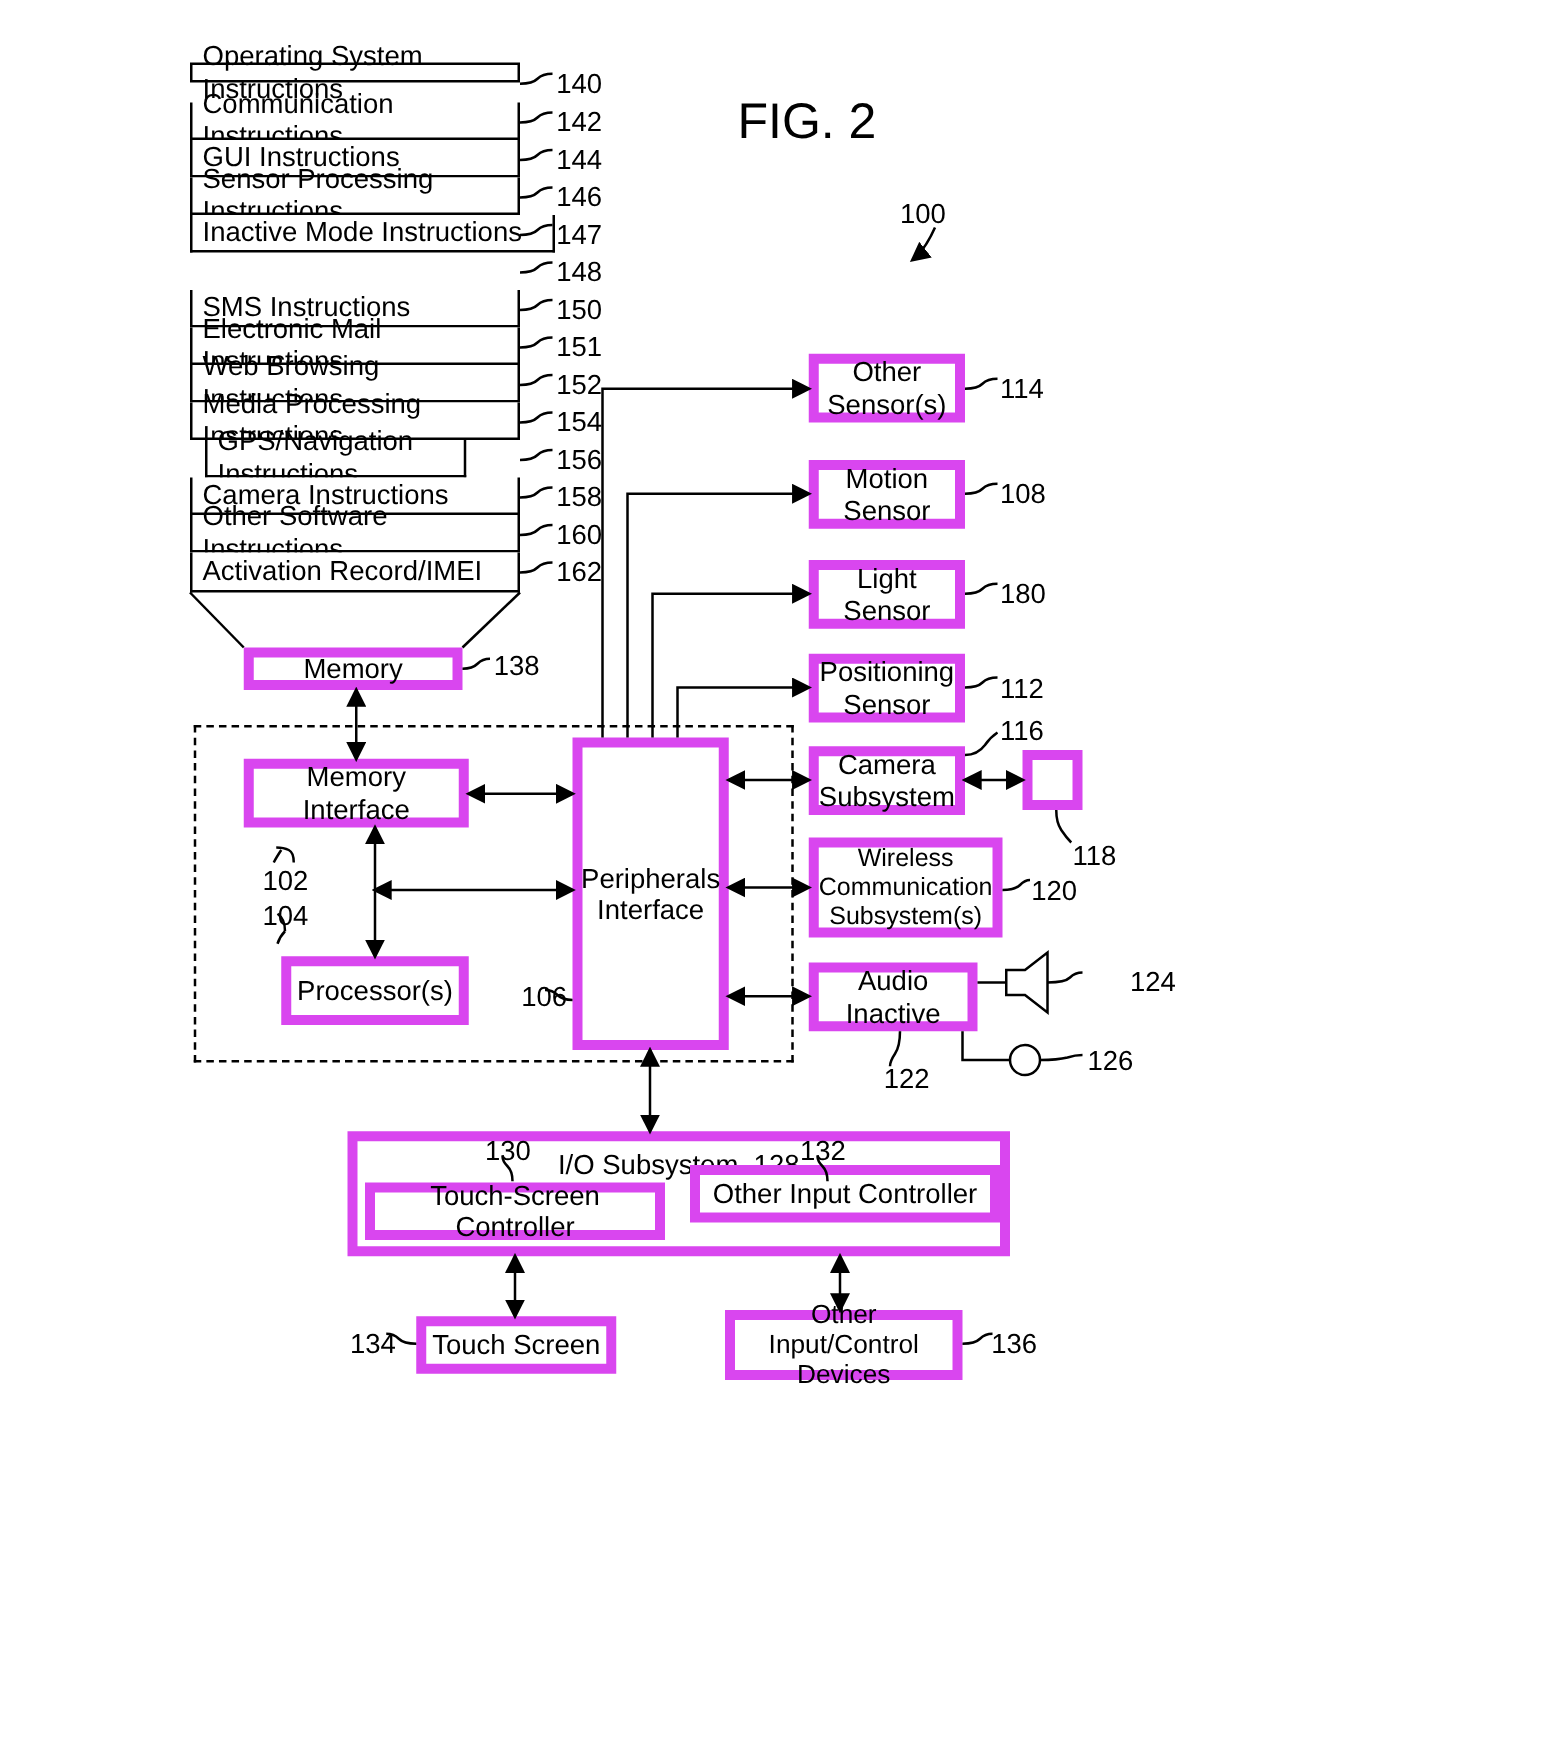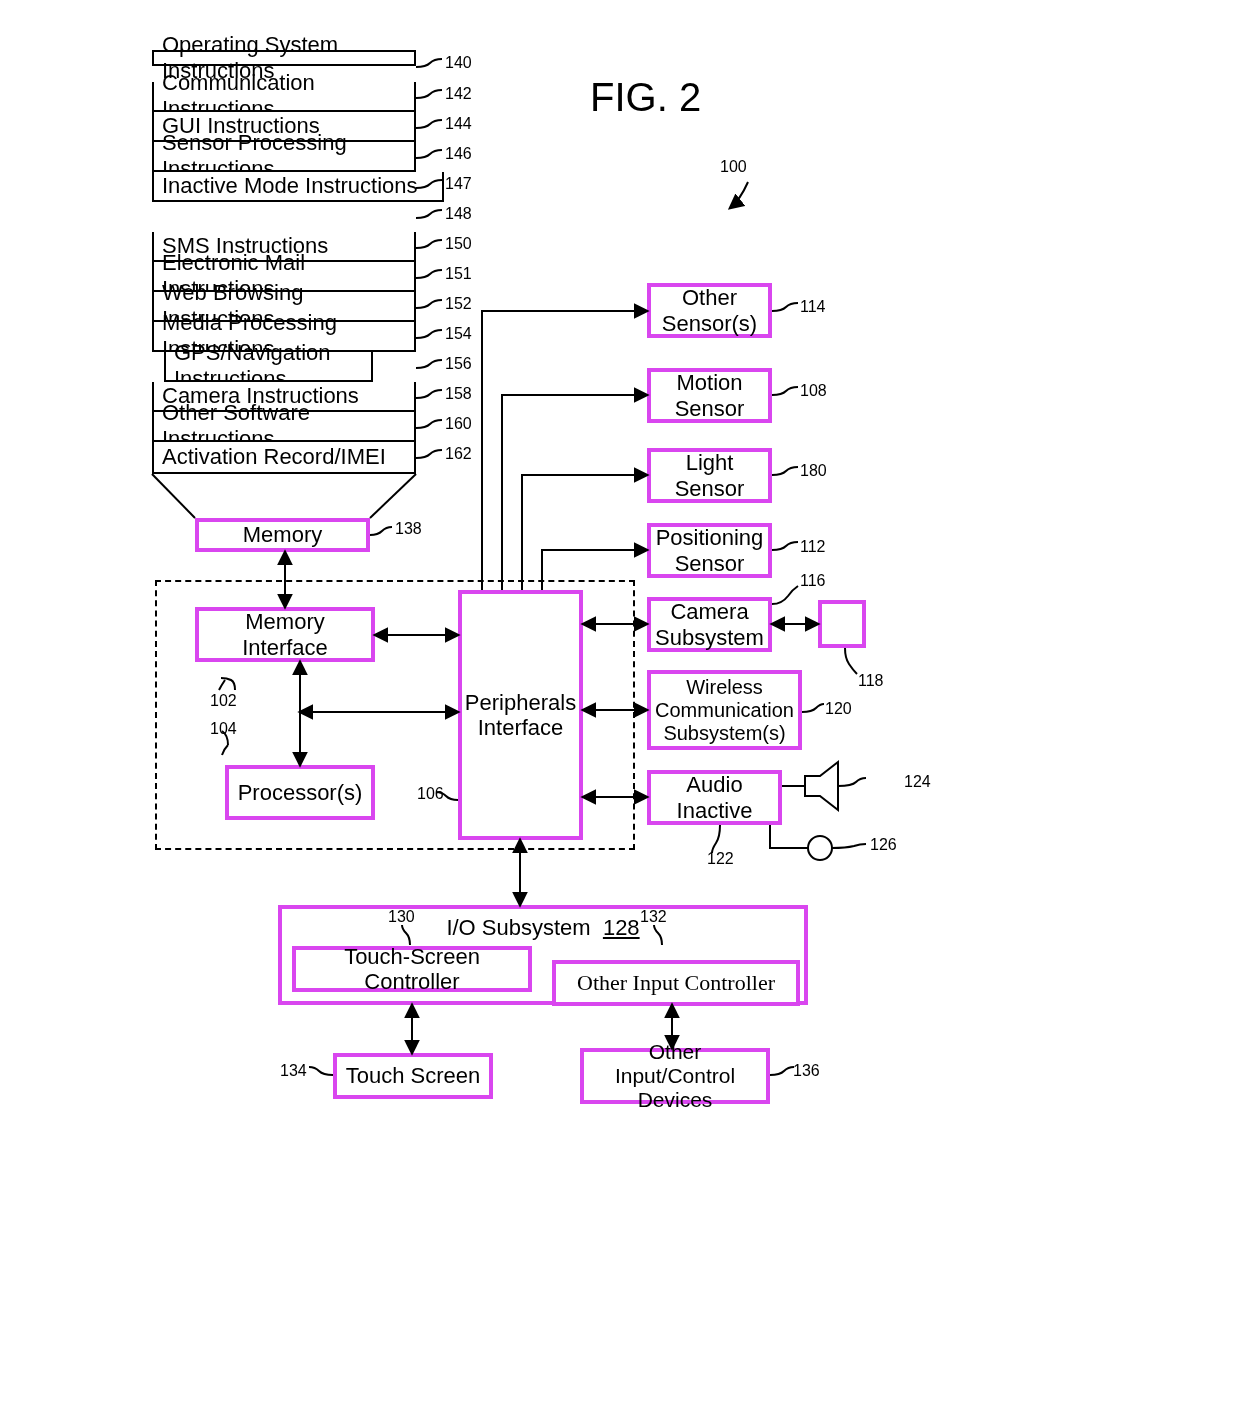--- a/index.html
+++ b/index.html
@@ -10,21 +10,21 @@
     color: #000;
   }
   .canvas {
     position: relative;
     width: 1240px;
     height: 1407px;
     background: #fff;
   }
   .box {
     position: absolute;
-    border: 4px solid #d946ef;
+    border: 8px solid #d946ef;
     background: #fff;
     display: flex;
     align-items: center;
     justify-content: center;
     text-align: center;
     font-size: 22px;
     line-height: 1.15;
     padding: 2px 4px;
     box-sizing: border-box;
   }
@@ -35,21 +35,21 @@
     background: #fff;
     font-size: 22px;
     padding-left: 8px;
     display: flex;
     align-items: center;
     box-sizing: border-box;
   }
   .instr-row.first { border-top: 2px solid #000; }
   .ref {
     position: absolute;
-    font-size: 16px;
+    font-size: 22px;
   }
   .fig {
     position: absolute;
     font-size: 40px;
   }
   .dashed {
     position: absolute;
     border: 2.5px dashed #000;
     box-sizing: border-box;
   }
@@ -187,21 +187,21 @@
   <div class="ref" style="left:870px; top:836px;">126</div>
 
   <div class="box" style="left:278px; top:905px; width:530px; height:100px; display:block;">
     <div style="position:absolute; top:6px; left:0; right:0; text-align:center; font-size:22px;">
       <span>I/O Subsystem</span>&nbsp;&nbsp;<span class="underline">128</span>
     </div>
   </div>
   <div class="box" style="left:292px; top:946px; width:240px; height:46px;">
       <span>Touch-Screen Controller</span>
     </div>
-  <div class="box" style="left:552px; top:960px; width:248px; height:46px;font-family:Liberation Serif, serif;">
+  <div class="box" style="left:552px; top:932px; width:248px; height:46px;">
       <span>Other Input Controller</span>
     </div>
   <div class="ref" style="left:388px; top:908px;">130</div>
   <div class="ref" style="left:640px; top:908px;">132</div>
 
   <div class="box" style="left:333px; top:1053px; width:160px; height:46px;">
       <span>Touch Screen</span>
     </div>
   <div class="ref" style="left:280px; top:1062px;">134</div>
 

